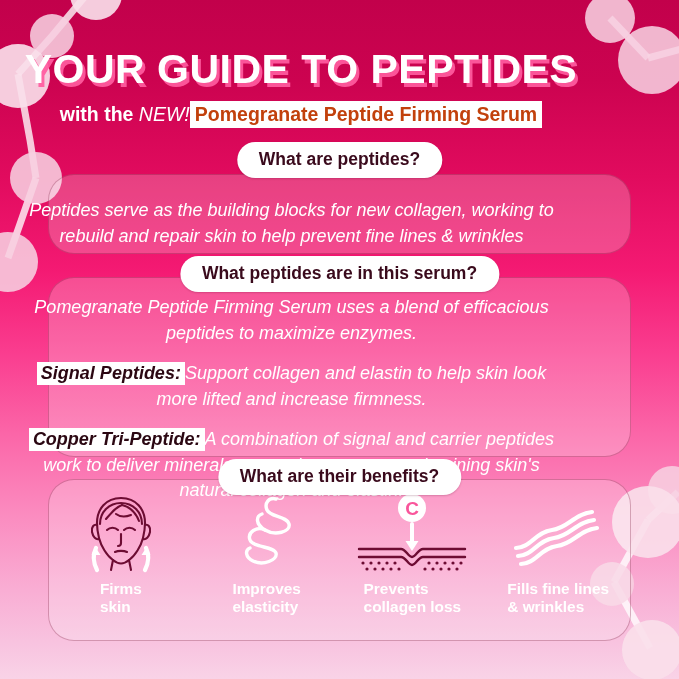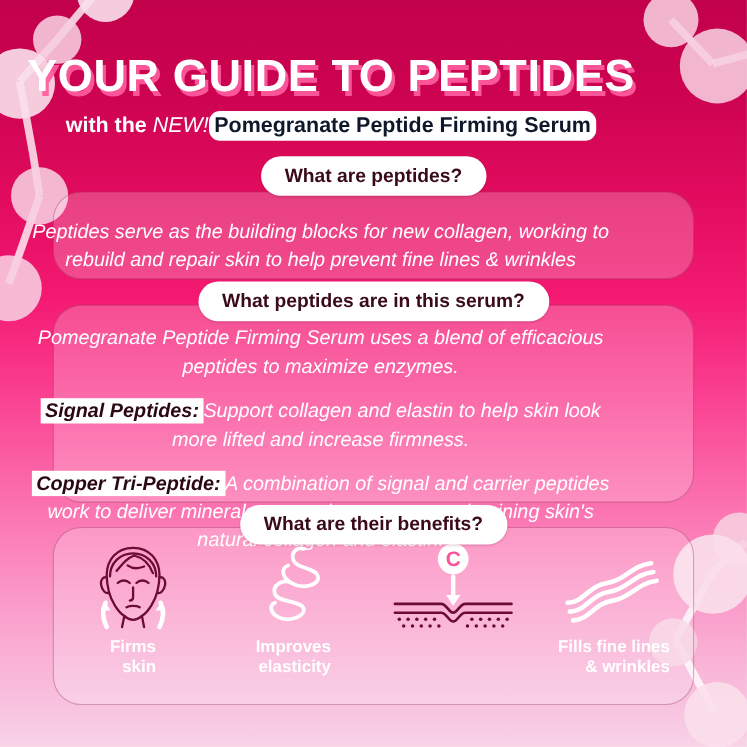--- a/index.html
+++ b/index.html
@@ -62,26 +62,25 @@
     color: #ffffff;
     white-space: nowrap;
     line-height: 1.25;
   }
   .subtitle-new {
     font-style: italic;
     font-weight: normal;
   }
   .subtitle-highlight {
     background: #ffffff;
-    color: #0f172a;
+    color: #c2410c;
     padding: 2px 5px 3px 5px;
     font-style: normal;
     font-weight: bold;
     box-decoration-break: clone;
-    border-radius: 10px;
   }
 
   
   .card {
     position: absolute;
     left: 48px;
     width: 583px;
     border-radius: 26px;
     background: rgba(255, 255, 255, 0.22);
     border: 1px solid rgba(120, 10, 50, 0.30);
@@ -159,21 +158,21 @@
     display: flex;
     align-items: center;
     justify-content: center;
   }
   .benefit-label {
     margin-top: 4px;
     color: #ffffff;
     font-size: 15.4px;
     font-weight: bold;
     line-height: 1.18;
-    text-align: right;
+    text-align: left;
     white-space: pre-line;
   }
 </style>
 </head>
 <body>
 
 <div id="infographic">
 
   <svg class="molecules" viewBox="0 0 679 679" xmlns="http://www.w3.org/2000/svg">
     <defs>
@@ -323,20 +322,22 @@
               <circle cx="40" cy="76" r="1.6"></circle>
             <circle cx="48" cy="76" r="1.6"></circle>
             <circle cx="74" cy="76" r="1.6"></circle>
               <circle cx="82" cy="76" r="1.6"></circle>
             <circle cx="90" cy="76" r="1.6"></circle>
               <circle cx="98" cy="76" r="1.6"></circle>
             <circle cx="106" cy="76" r="1.6"></circle>
           </g>
         </svg>
       </div>
+      <div class="benefit-label">Prevents
+collagen loss</div>
     </div>
 
     <div class="benefit">
       <div class="benefit-icon">
         <svg width="100" height="72" viewBox="0 0 100 72" xmlns="http://www.w3.org/2000/svg">
           <g fill="none" stroke="#ffffff" stroke-width="4.2" stroke-linecap="round" stroke-linejoin="round">
             <path d="M8,50 C22,50 28,34 44,32 C60,30 66,16 84,14"></path>
             <path d="M10,58 C24,58 30,42 46,40 C62,38 68,24 86,22"></path>
             <path d="M13,66 C27,66 33,50 49,48 C65,46 71,32 89,30"></path>
           </g>

